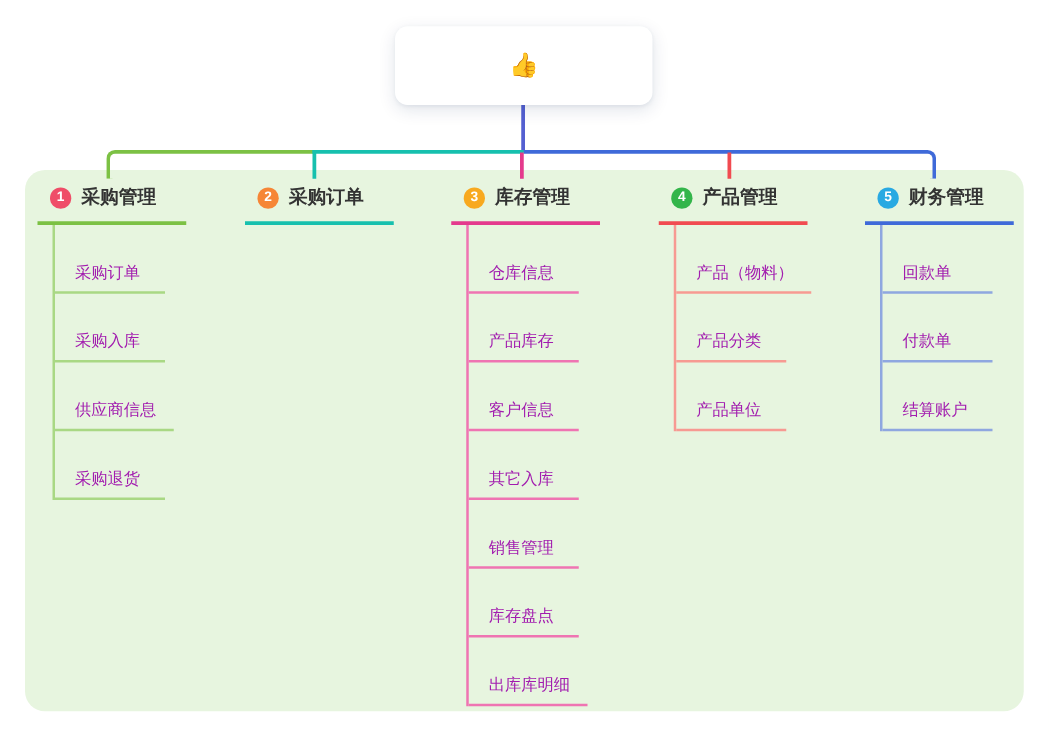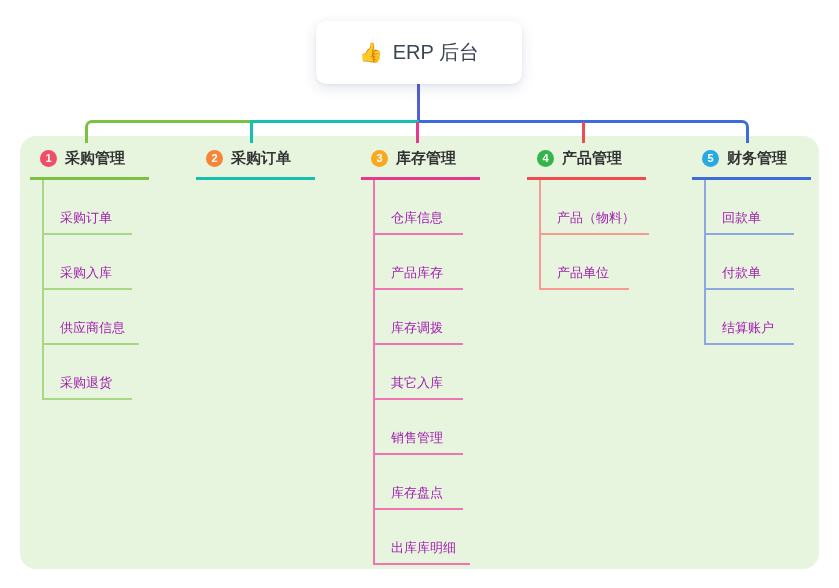--- a/index.html
+++ b/index.html
@@ -67,21 +67,20 @@
     font-size:13px;color:#a21caf;white-space:nowrap;cursor:default;
   }
 </style>
 </head>
 <body>
 
 <div class="stage">
 
   <div class="root-card" style="color: rgb(59, 68, 84);">
     <span class="thumb">👍</span>
-    <span>ERP 后台</span>
   </div>
 
   <div class="conn root-drop bg" style="background: rgb(84, 96, 209);"></div>
   <div class="conn l-left" style="border-color: rgb(124, 193, 68);"></div>
   <div class="conn l-mid" style="border-color: rgb(23, 192, 174);"></div>
   <div class="conn l-right" style="border-color: rgb(63, 106, 217);"></div>
   <div class="conn drop-3 bg" style="background: rgb(228, 58, 141);"></div>
   <div class="conn drop-4 bg" style="background: rgb(241, 75, 80);"></div>
 
   <div class="panel">
@@ -106,35 +105,36 @@
   </div>
 
   <div class="branch" style="--line: #e43a8d; --child: #ef74b2; --badge: #f8a91f;">
     <div class="branch-title">
       <span class="badge">3</span>
       <span class="b-title">库存管理</span>
     </div>
     <ul class="children">
           <li class="child">仓库信息</li>
           <li class="child">产品库存</li>
-          <li class="child">库存调拨</li>
+          <li class="child">客户信息</li>
           <li class="child">其它入库</li>
           <li class="child">销售管理</li>
           <li class="child">库存盘点</li>
           <li class="child">出库库明细</li>
         </ul>
   </div>
 
   <div class="branch" style="--line: #f14b50; --child: #f79a92; --badge: #33b54a;">
     <div class="branch-title">
       <span class="badge">4</span>
       <span class="b-title">产品管理</span>
     </div>
     <ul class="children">
           <li class="child">产品（物料）</li>
+          <li class="child">产品分类</li>
           <li class="child">产品单位</li>
         </ul>
   </div>
 
   <div class="branch" style="--line: #3f6ad9; --child: #8fa7e0; --badge: #29a9e2;">
     <div class="branch-title">
       <span class="badge">5</span>
       <span class="b-title">财务管理</span>
     </div>
     <ul class="children">

